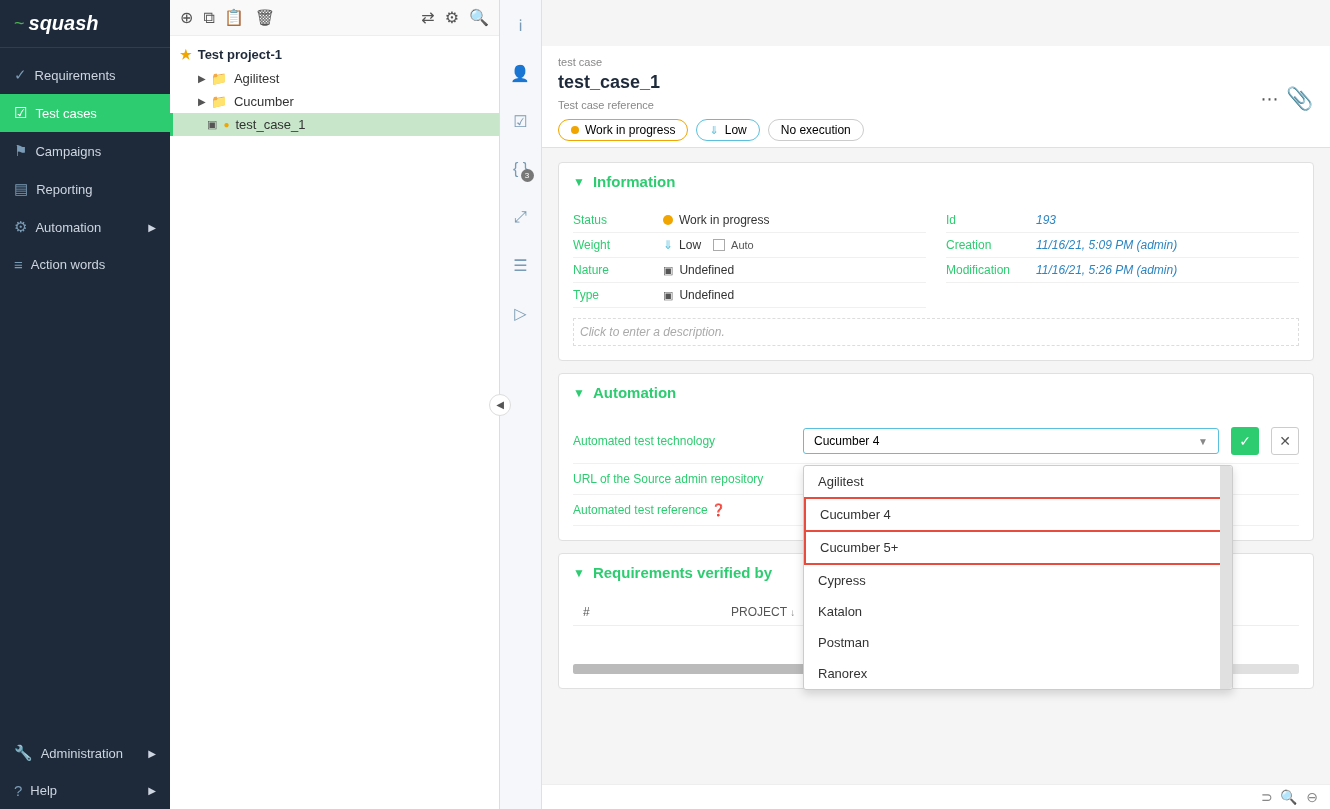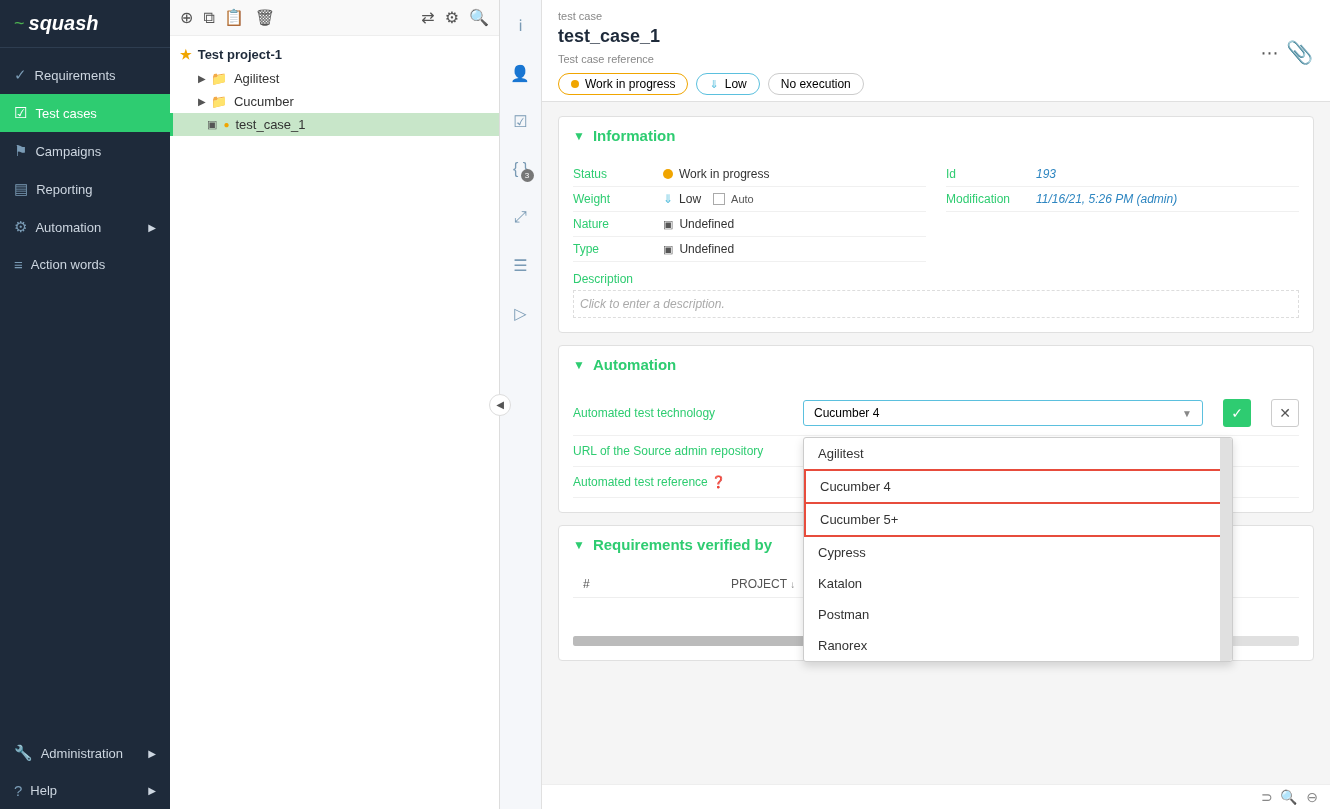--- a/index.html
+++ b/index.html
@@ -174,20 +174,21 @@
       justify-content: center;
     }
 
     
     .main-content {
       flex: 1;
       display: flex;
       flex-direction: column;
       overflow: hidden;
       background: #f5f5f5;
+      margin-top: 46px;
     }
     .main-header {
       background: #fff;
       padding: 10px 16px 6px;
       border-bottom: 1px solid #e0e0e0;
       display: flex;
       align-items: center;
       justify-content: space-between;
     }
     .header-left {
@@ -330,21 +331,21 @@
       color: #2ecc71;
     }
     .field-value {
       font-size: 12px;
       color: #333;
     }
     .select-wrapper {
       position: relative;
       display: flex;
       align-items: center;
-      gap: 20px;
+      gap: 12px;
       justify-content: space-between;
     }
     .select-box {
       border: 1px solid #5bc0de;
       border-radius: 3px;
       padding: 5px 10px;
       font-size: 12px;
       flex: 1;
       display: flex;
       align-items: center;
@@ -601,28 +602,31 @@
               </span>
             </div>
           </div>
 
           <div>
             <div class="info-row">
               <span class="info-label">Id</span>
               <span class="info-value link">193</span>
             </div>
             <div class="info-row">
+              <span class="info-label">Creation</span>
+              <span class="info-value link">11/16/21, 5:09 PM (admin)</span>
+            </div>
+            <div class="info-row">
               <span class="info-label">Modification</span>
               <span class="info-value link">11/16/21, 5:26 PM (admin)</span>
             </div>
           </div>
         </div>
 
         <div style="margin-top:10px;">
-          <div class="description-label">Description</div>
           <div class="description-placeholder">Click to enter a description.</div>
         </div>
       </div>
     </div>
 
     <div class="section" style="position:relative;">
       <div class="section-header">
         <span class="section-toggle">▼</span>
         <span class="section-title">Automation</span>
       </div>

